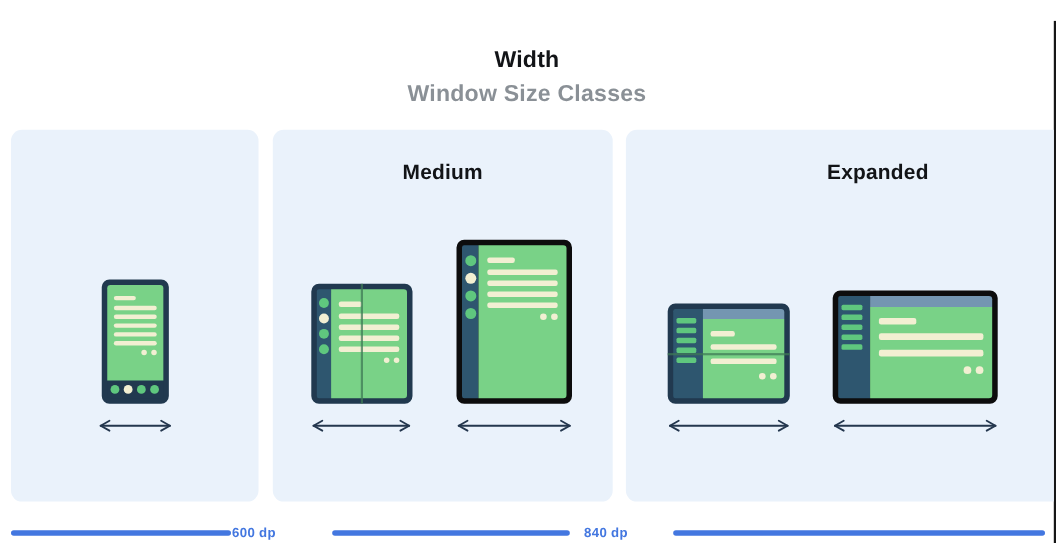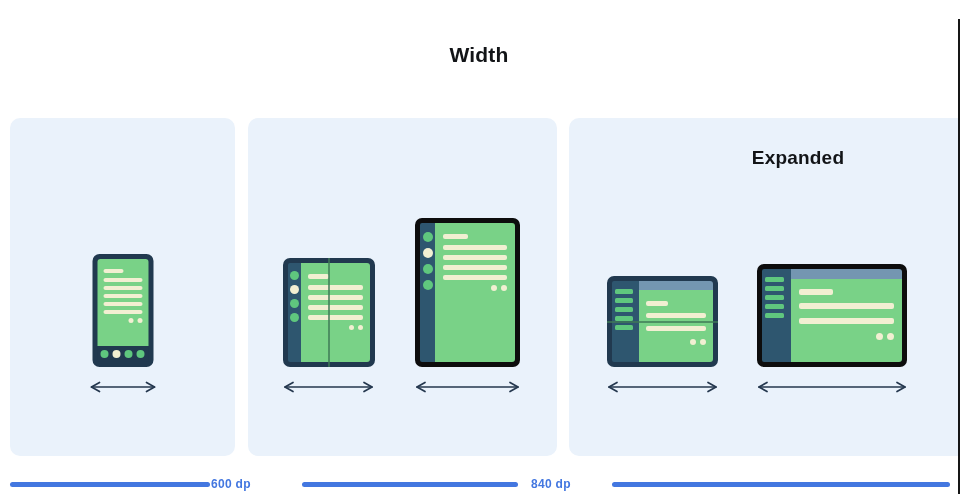--- a/index.html
+++ b/index.html
@@ -101,20 +101,21 @@
   #label-600 { left:211px; }
   #label-840 { left:531px; }
 </style>
 </head>
 <body>
 
 <div class="page">
 
   <div class="header">
     <div class="title">Width</div>
+    <div class="subtitle">Window Size Classes</div>
   </div>
 
   <section class="panel" id="panel-compact">
     <div class="device-group" id="grp-phone">
       <div class="device phone">
         <div class="screen">
           <div class="line short"></div>
           <div class="line full"></div>
           <div class="line full"></div>
           <div class="line full"></div>
@@ -134,20 +135,21 @@
       </div>
       <svg class="arrow" width="69" height="12" viewBox="0 0 69 12">
         <line x1="3" y1="6" x2="66" y2="6"></line>
         <polyline points="11,1.5 3,6 11,10.5"></polyline>
         <polyline points="58,1.5 66,6 58,10.5"></polyline>
       </svg>
     </div>
   </section>
 
   <section class="panel" id="panel-medium">
+    <h2 class="panel-label">Medium</h2>
 
     <div class="device-group" id="grp-fold-p">
       <div class="device foldable-p">
         <div class="rail">
           <span class="c c-green"></span>
           <span class="c c-cream"></span>
           <span class="c c-green"></span>
           <span class="c c-green"></span>
         </div>
         <div class="screen">

